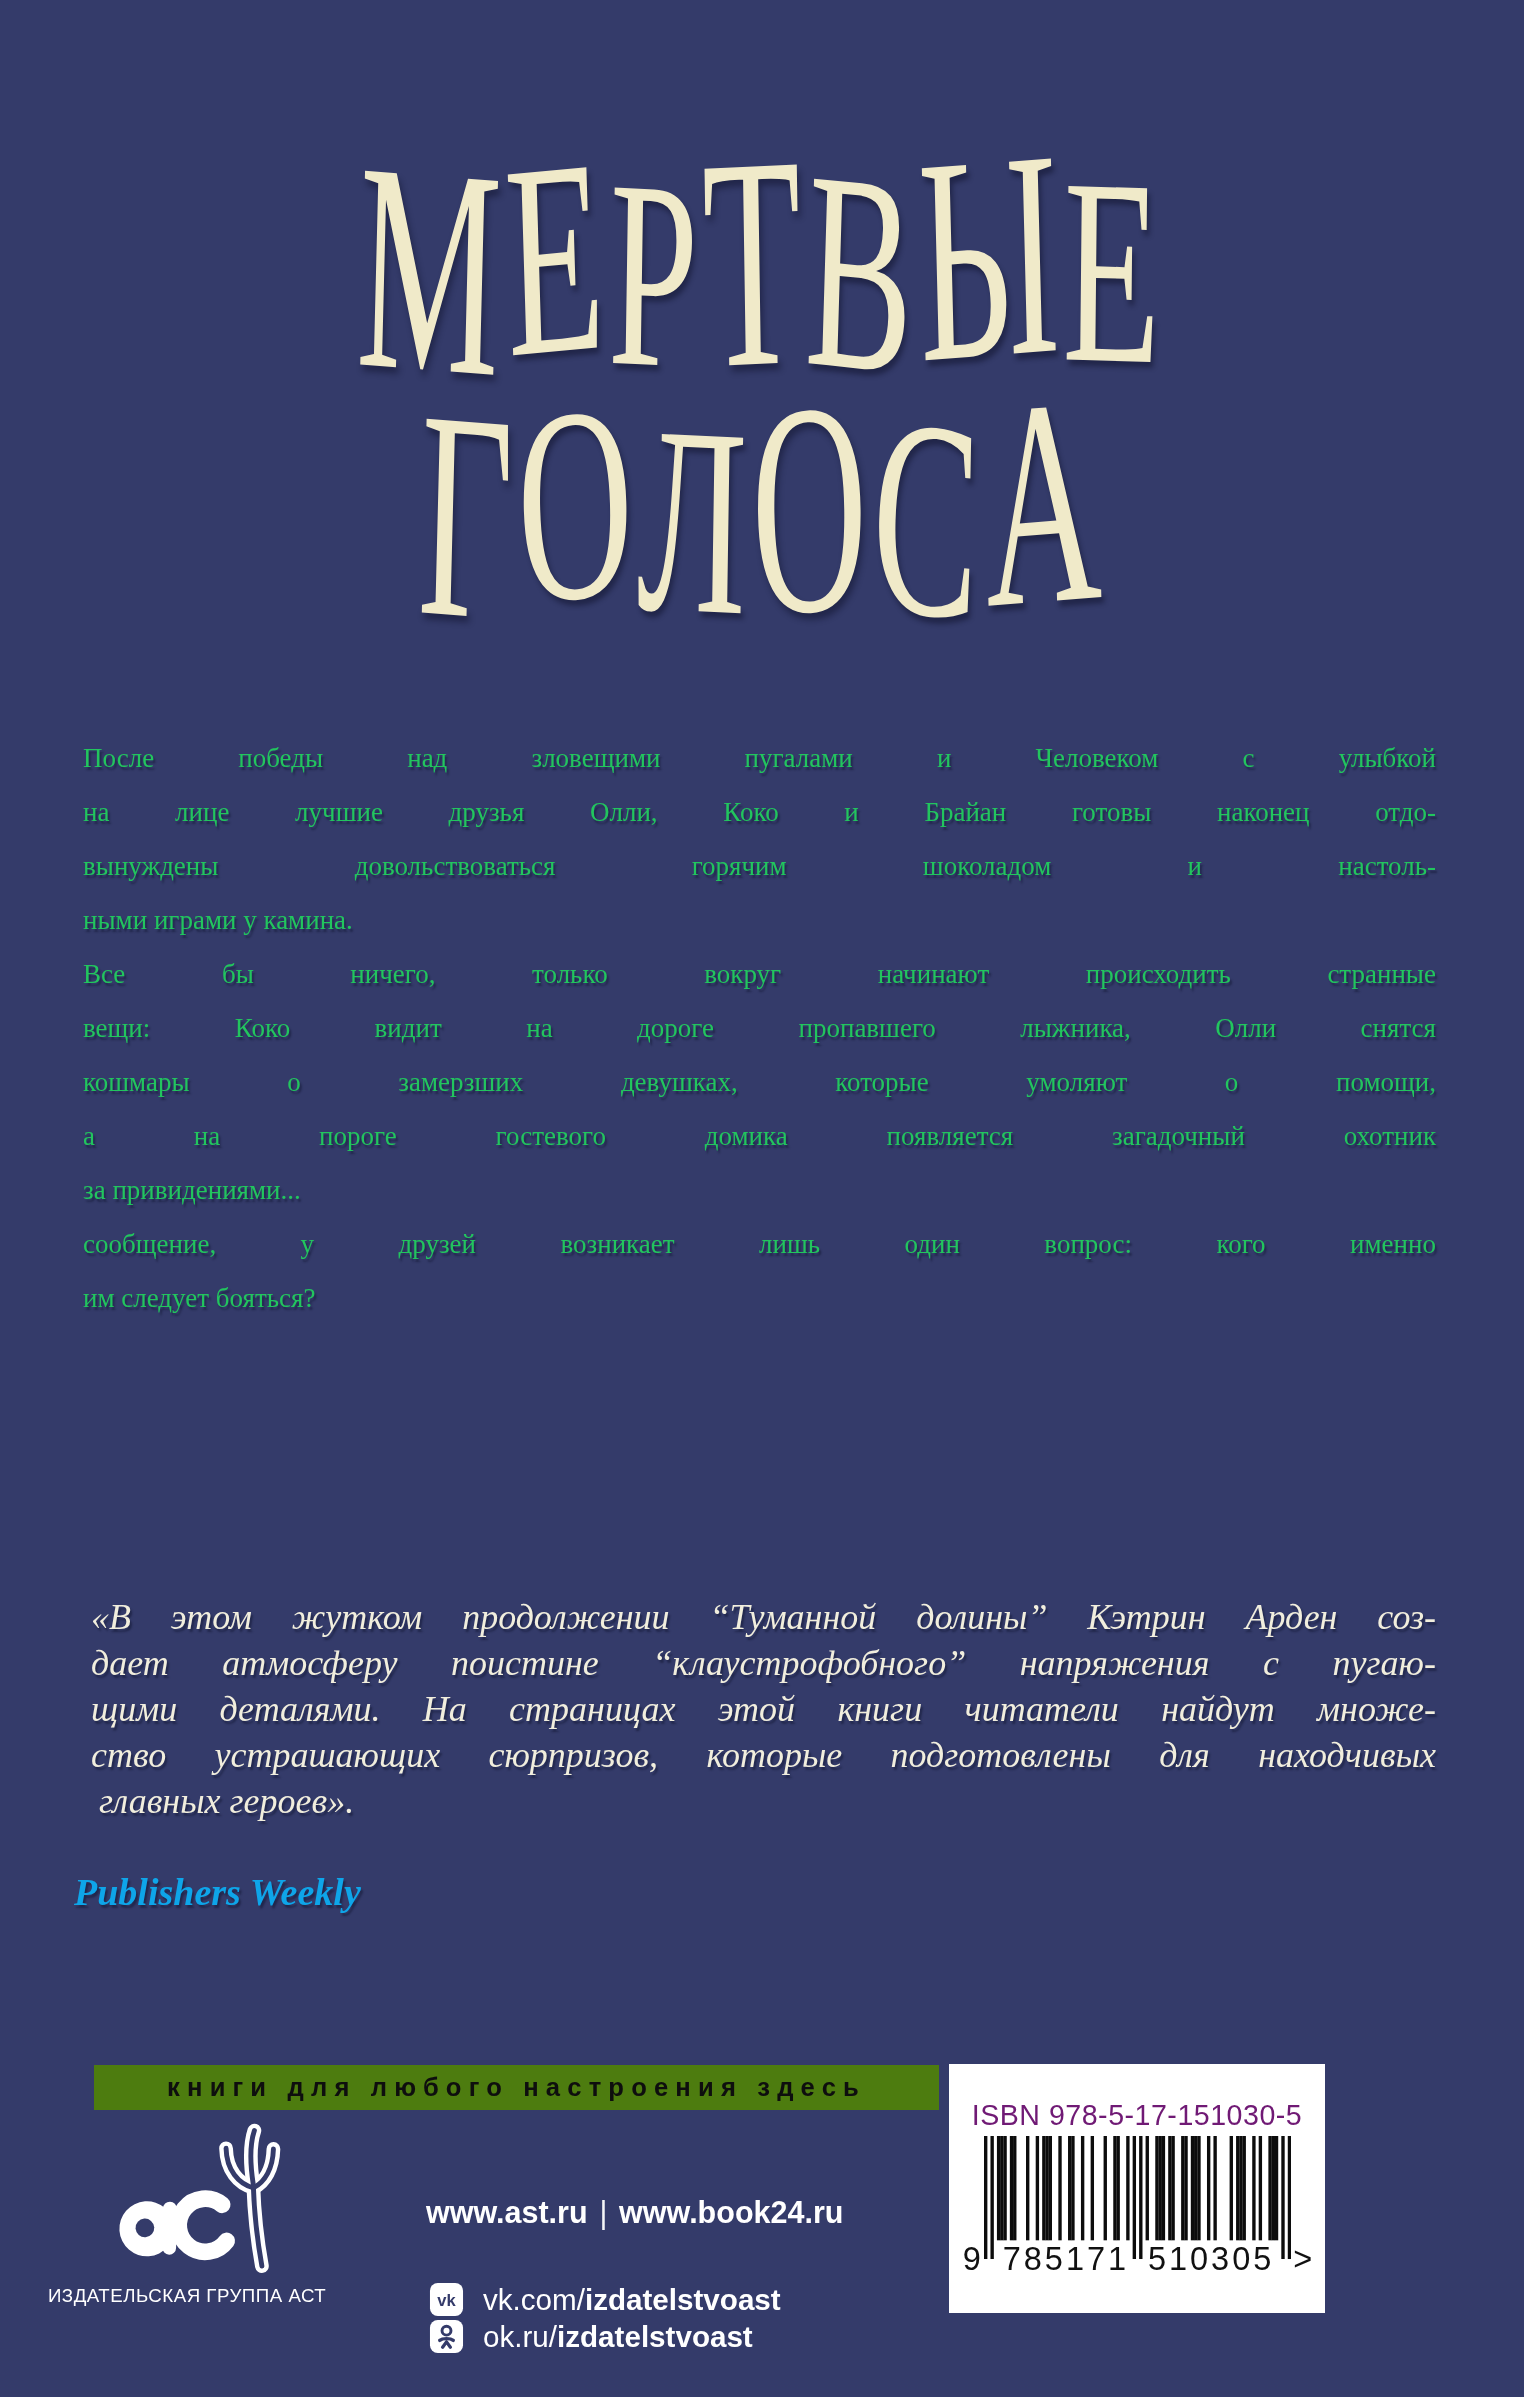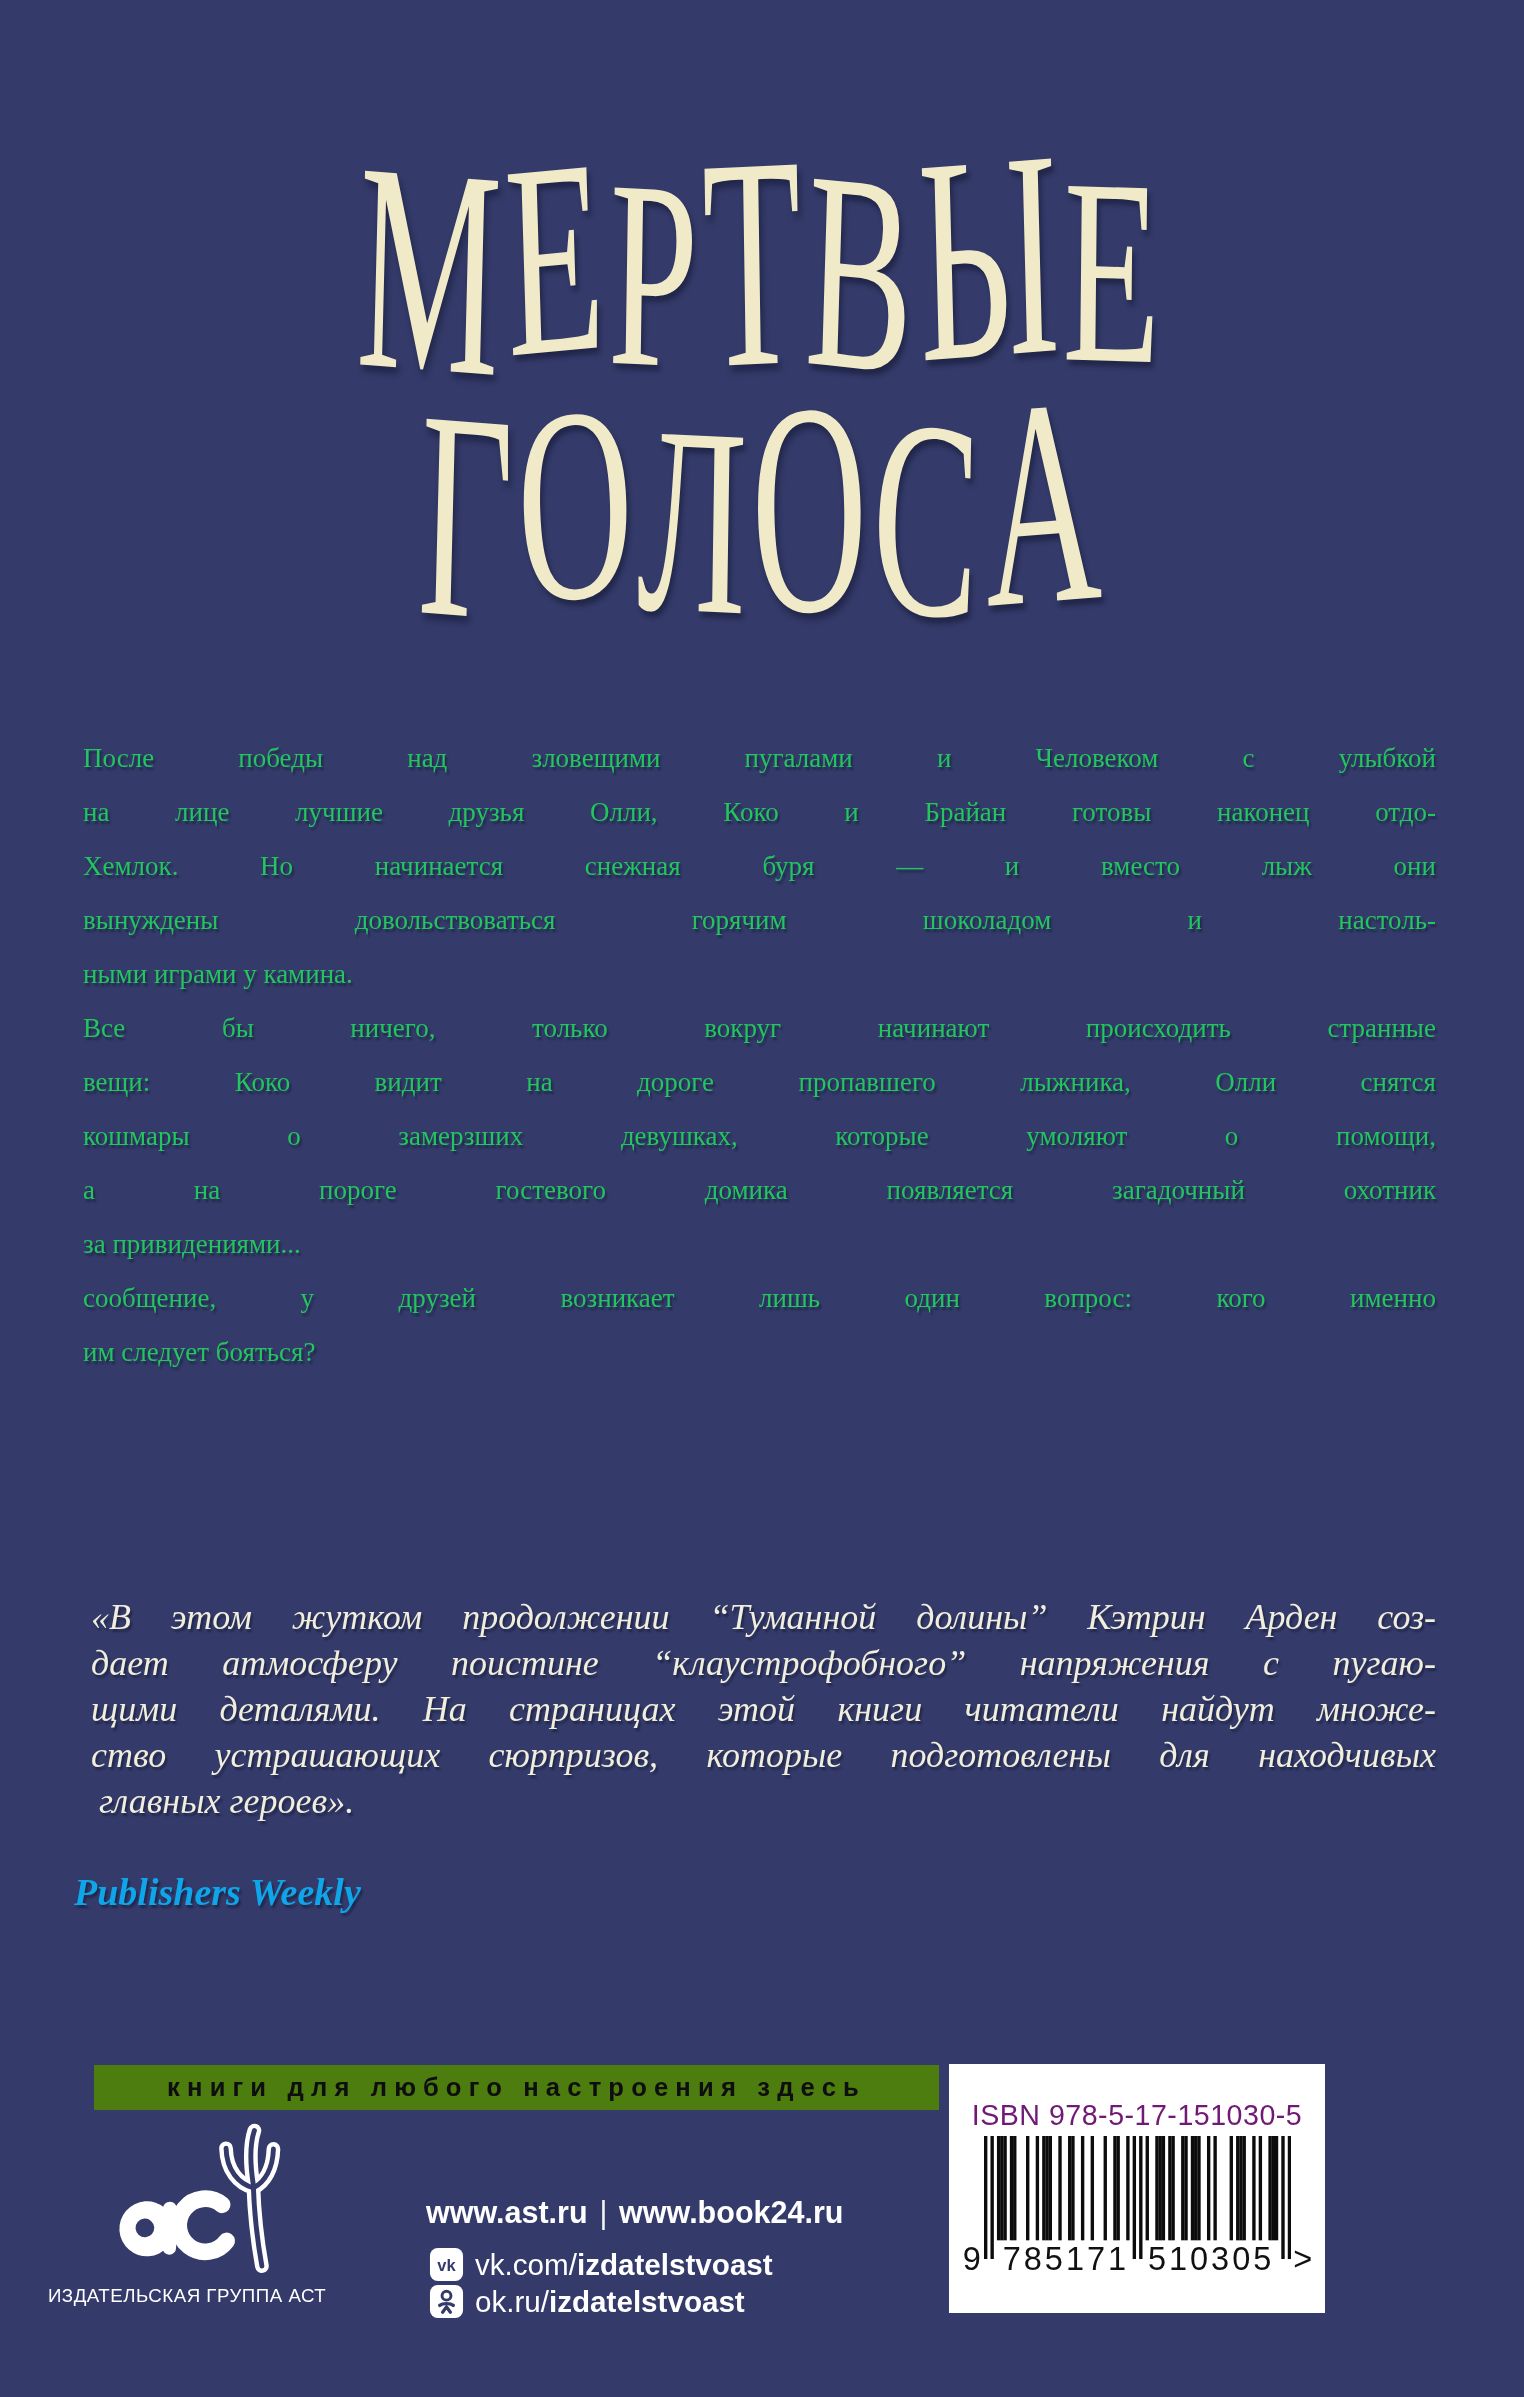--- a/index.html
+++ b/index.html
@@ -76,23 +76,24 @@
   }
 
   .sites {
     position:absolute; left:426px; top:2195px;
     font-family:"Liberation Sans", sans-serif; font-weight:bold;
     font-size:30.5px; color:#ffffff; white-space:nowrap;
   }
   .sites .pipe { font-weight:normal; margin:0 11.8px; opacity:0.95; }
 
   .social-row {
-    position:absolute; left:429px; display:flex; align-items:center; gap:11px;
+    position:absolute; left:429px; display:flex; align-items:center; gap:19px;
     font-family:"Liberation Sans", sans-serif; font-size:29.6px; color:#ffffff;
     white-space:nowrap;
+    margin-top:35px;
   }
   .row-vk { top:2247px; }
   .row-ok { top:2284px;align-items:center; }
   .social-row .account { font-weight:bold; }
   .social-icon { display:block; }
 
   
   .barcode-box {
     position:absolute; left:949px; top:2064px; width:376px; height:249px;
     background:#ffffff;
@@ -114,21 +115,20 @@
 <body>
 
 <div class="page">
 
   <div class="title-line title-line-1"><span class="t-letter">М</span><span class="t-letter">Е</span><span class="t-letter">Р</span><span class="t-letter">Т</span><span class="t-letter">В</span><span class="t-letter">Ы</span><span class="t-letter">Е</span></div>
   <div class="title-line title-line-2"><span class="t-letter">Г</span><span class="t-letter">О</span><span class="t-letter">Л</span><span class="t-letter">О</span><span class="t-letter">С</span><span class="t-letter">А</span></div>
 
   <div class="synopsis">
       <div class="body-line">После победы над зловещими пугалами и Человеком с улыбкой</div>
       <div class="body-line">на лице лучшие друзья Олли, Коко и Брайан готовы наконец отдо-</div>
-      <div class="body-line">Хемлок. Но начинается снежная буря — и вместо лыж они</div>
       <div class="body-line">вынуждены довольствоваться горячим шоколадом и настоль-</div>
       <div class="body-line para-end">ными играми у камина.</div>
       <div class="body-line">Все бы ничего, только вокруг начинают происходить странные</div>
       <div class="body-line">вещи: Коко видит на дороге пропавшего лыжника, Олли снятся</div>
       <div class="body-line">кошмары о замерзших девушках, которые умоляют о помощи,</div>
       <div class="body-line">а на пороге гостевого домика появляется загадочный охотник</div>
       <div class="body-line para-end">за привидениями...</div>
       <div class="body-line">сообщение, у друзей возникает лишь один вопрос: кого именно</div>
       <div class="body-line para-end">им следует бояться?</div>
     </div>

